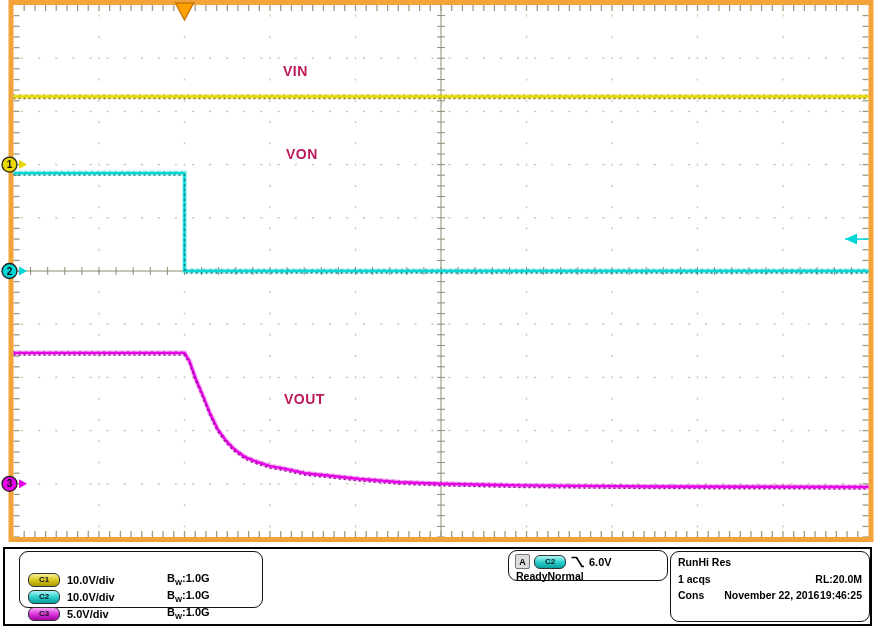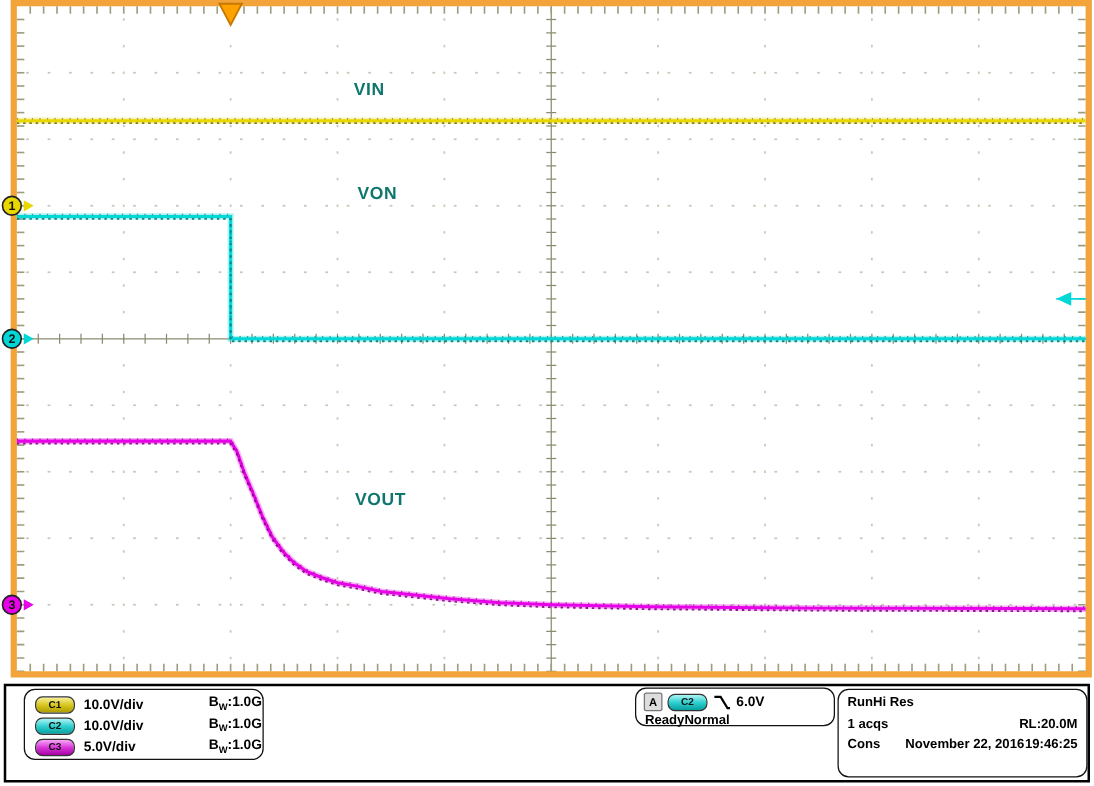--- a/index.html
+++ b/index.html
@@ -1,26 +1,26 @@
 <!DOCTYPE html>
 <html><head>
 <meta charset="utf-8">
 <style>
   html,body{margin:0;padding:0;background:#fff}
   #screen{position:relative;width:875px;height:629px;background:#fff;
           font-family:"Liberation Sans",sans-serif;overflow:hidden}
   #scope-svg{position:absolute;left:0;top:0}
-  .wave-label{position:absolute;font-size:14px;font-weight:600;color:#0f766e;letter-spacing:0.5px}
+  .wave-label{position:absolute;font-size:14px;font-weight:600;color:#be185d;letter-spacing:0.5px}
   #label-vin{left:283px;top:63px}
   #label-von{left:286px;top:146px}
   #label-vout{left:284px;top:391px}
   #bottom-strip{position:absolute;left:3px;top:547px;width:865px;height:75px;
                 border:2px solid #000;background:#fff}
   .box{position:absolute;border:1.5px solid #111;border-radius:9px;background:#fff;box-sizing:border-box}
-  #channels-box{left:14px;top:2px;width:192px;height:57px;padding:3px 0}
+  #channels-box{left:14px;top:2px;width:244px;height:57px;padding:19px 0}
   .ch-row{display:flex;align-items:center;height:17px;padding-left:8px}
   .pill{width:30px;height:12px;border-radius:6px;border:1px solid #333;font-size:8px;
         font-weight:bold;color:#101010;display:flex;align-items:center;justify-content:center;
         flex:none;line-height:1}
   .pill-c1{background:linear-gradient(#f8f09a,#d9c71f 50%,#ad9c00)}
   .pill-c2{background:linear-gradient(#aef4f4,#2fd0d0 50%,#089f9f)}
   .pill-c3{background:linear-gradient(#f8a6f8,#d937d9 50%,#a500a5)}
   .ch-scale{font-size:11px;font-weight:bold;margin-left:7px;width:100px}
   .bw{font-size:11px;font-weight:bold}
   .bw sub{font-size:7.5px}

